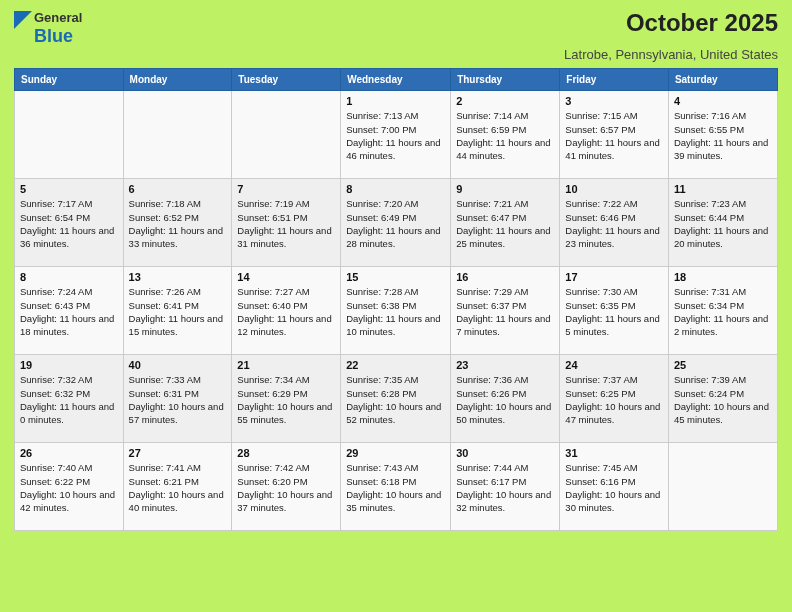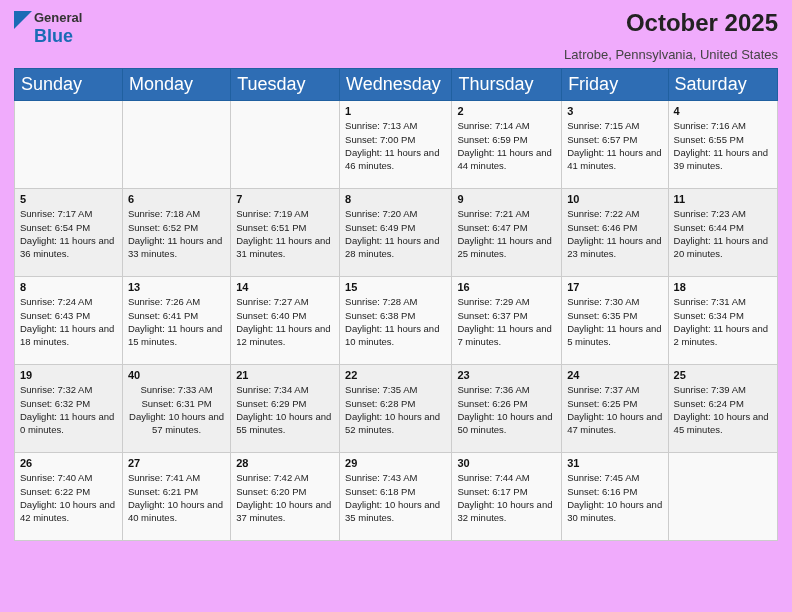--- a/index.html
+++ b/index.html
@@ -6,21 +6,21 @@
     body {
       font-family: Arial, Helvetica, sans-serif;
       background: #fff;
       width: 792px;
       height: 612px;
       overflow: hidden;
     }
     .page {
       width: 792px;
       height: 612px;
-      background: #f0abfc;
+      background: #bef264;
       padding: 10px 14px 10px 14px;
     }
     .header {
       display: flex;
       align-items: flex-start;
       justify-content: space-between;
       margin-bottom: 6px;
     }
     .logo {
       display: flex;
@@ -43,22 +43,22 @@
     }
     .calendar {
       width: 100%;
       border-collapse: collapse;
       border: 1px solid #ccc;
       font-size: 10px;
     }
     .calendar thead tr th {
       background: #2e6db4;
       color: #fff;
-      font-size: 18px;
-      font-weight: normal;
+      font-size: 10px;
+      font-weight: bold;
       text-align: left;
       padding: 5px 6px;
       border: 1px solid #2060a0;
     }
     .calendar tbody tr td {
       vertical-align: top;
       border: 1px solid #ccc;
       padding: 4px 5px;
       width: 113px;
       height: 88px;
@@ -237,21 +237,21 @@
         </tr>
         <tr>
           <td>
             <span class="day-num">19</span>
             <div class="day-info" style="white-space: pre-line;">Sunrise: 7:32 AM
 Sunset: 6:32 PM
 Daylight: 11 hours and 0 minutes.</div>
           </td>
           <td>
             <span class="day-num">40</span>
-            <div class="day-info" style="white-space: pre-line; text-align: center;">Sunrise: 7:33 AM
+            <div class="day-info" style="white-space: pre-line;">Sunrise: 7:33 AM
 Sunset: 6:31 PM
 Daylight: 10 hours and 57 minutes.</div>
           </td>
           <td>
             <span class="day-num">21</span>
             <div class="day-info" style="white-space: pre-line;">Sunrise: 7:34 AM
 Sunset: 6:29 PM
 Daylight: 10 hours and 55 minutes.</div>
           </td>
           <td>

